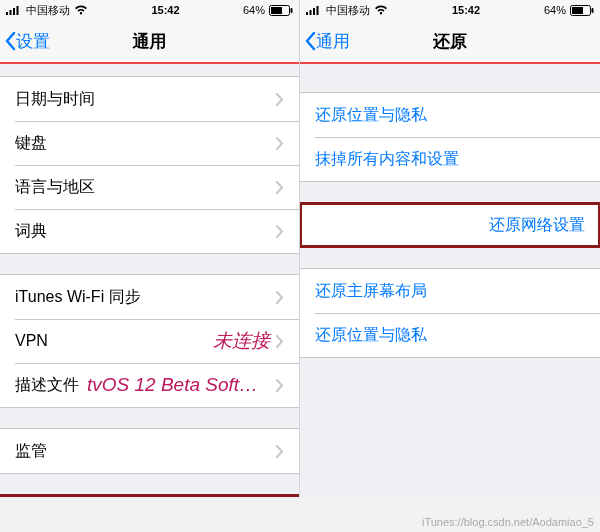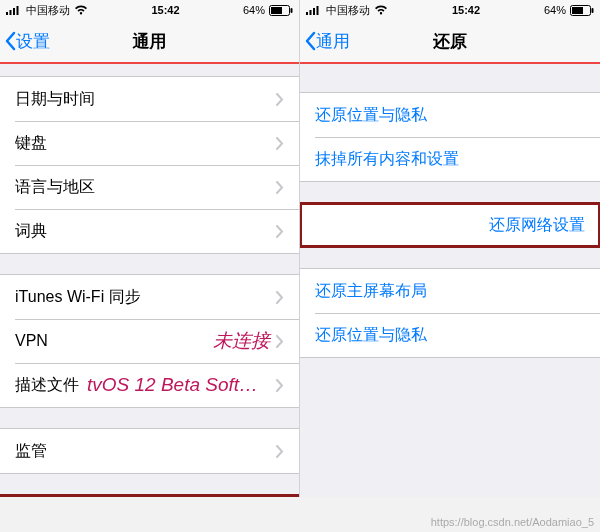--- a/index.html
+++ b/index.html
@@ -296,13 +296,13 @@
       <div class="row">
         <span class="row-label link">还原主屏幕布局</span>
       </div>
       <div class="row">
         <span class="row-label link">还原位置与隐私</span>
       </div>
     </div>
   </div>
 </div>
 
-<div class="watermark">https://blog.csdn.net/Aodamiao_5</div>
+<div class="watermark">iTunes://blog.csdn.net/Aodamiao_5</div>
 
 </body></html>

